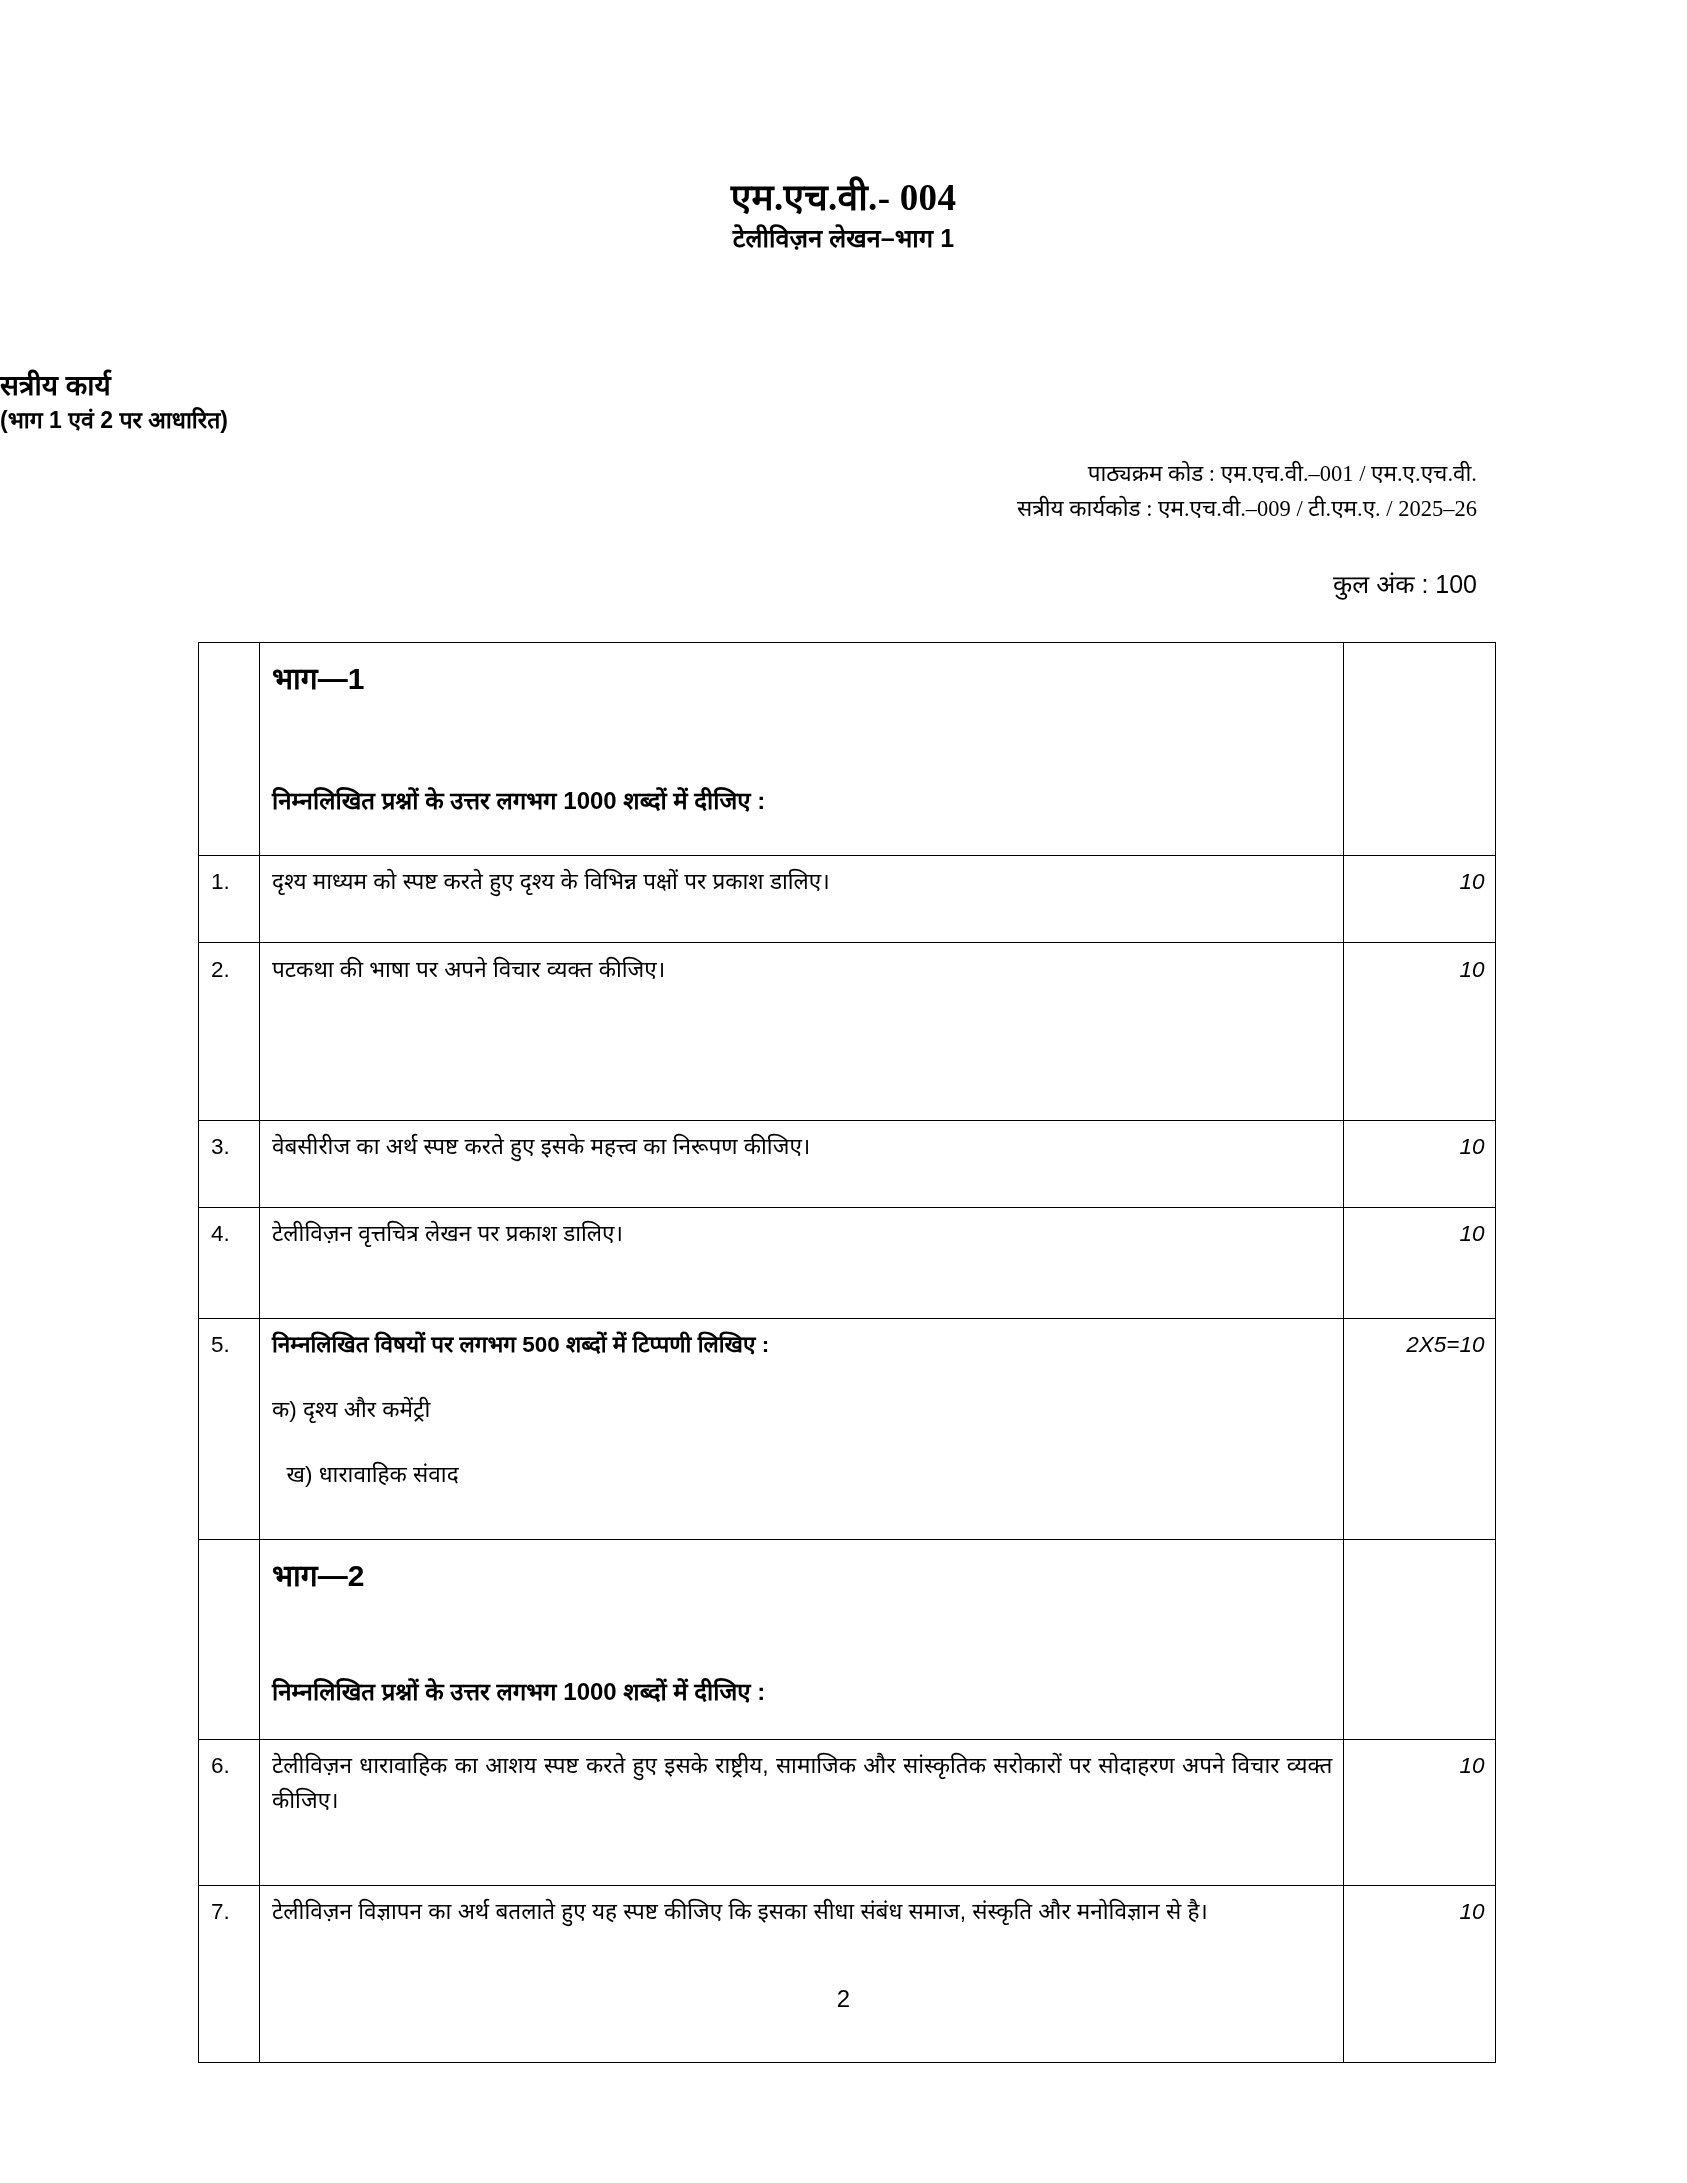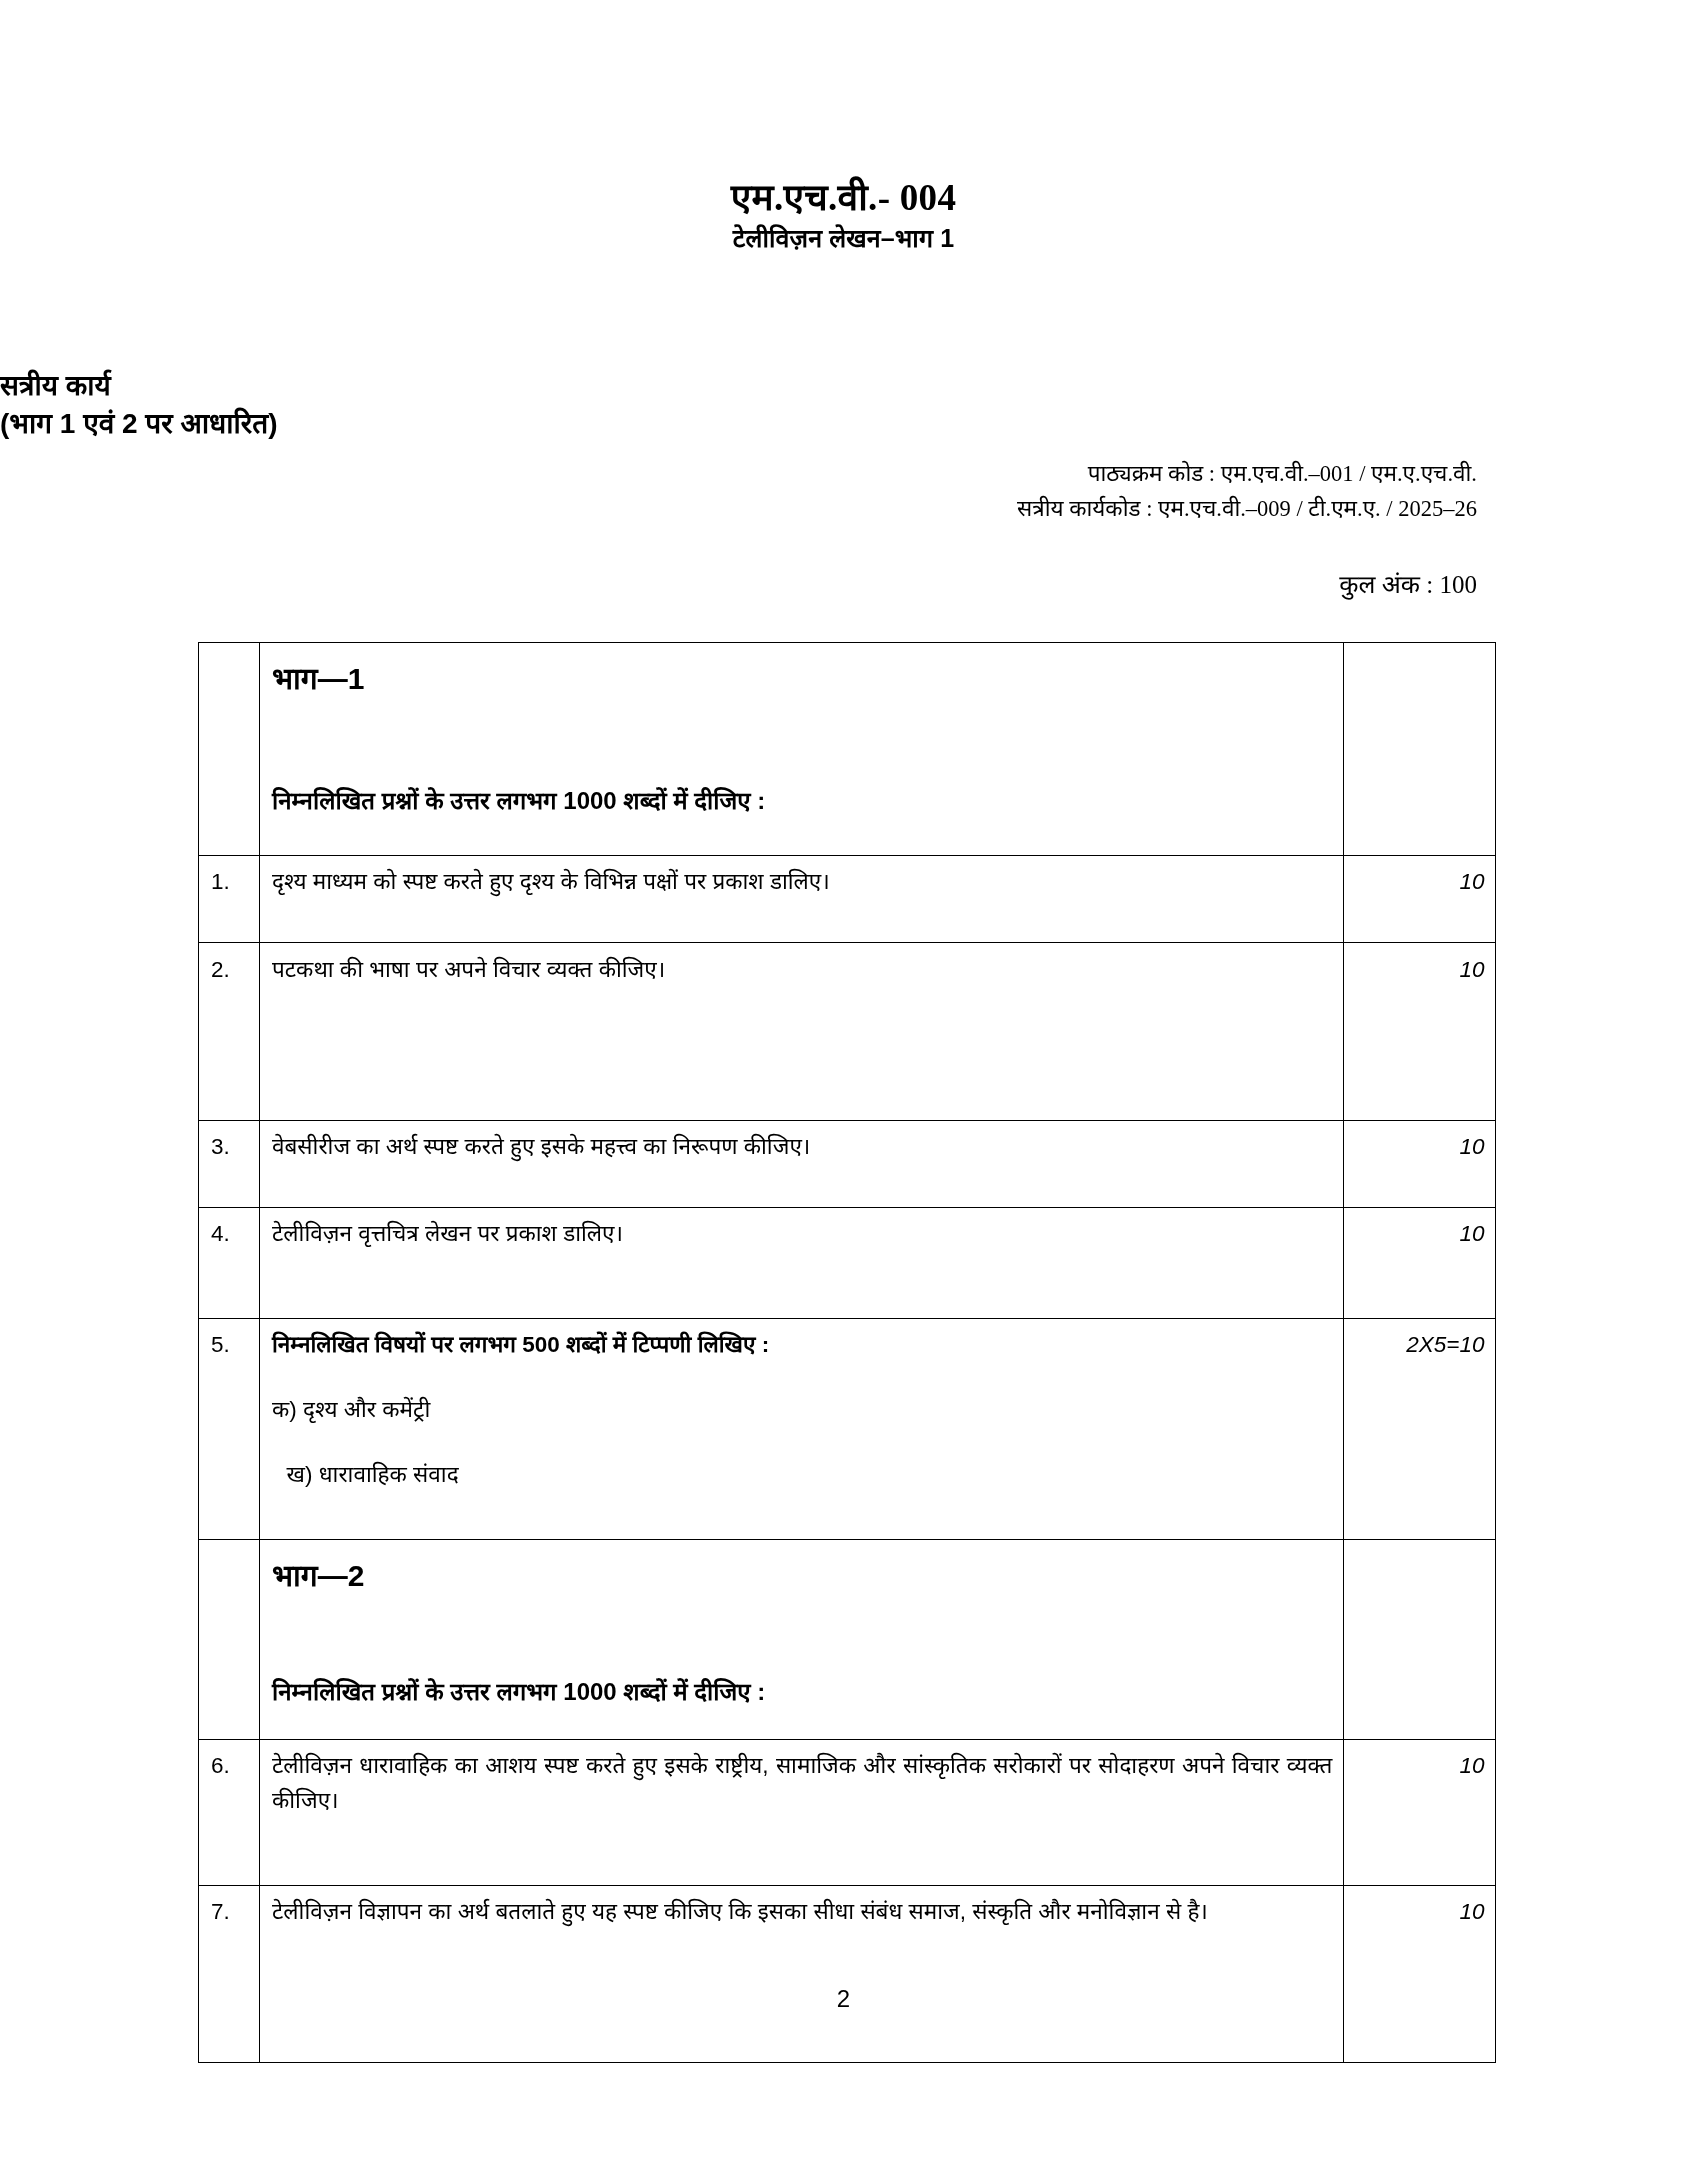--- a/index.html
+++ b/index.html
@@ -55,21 +55,21 @@
     width: 1687px;
     text-align: left;
   }
   .assignment-title {
     font-size: 28px;
     font-weight: 700;
     line-height: 1.35;
     margin: 0;
   }
   .assignment-sub {
-    font-size: 28px;
+    font-size: 23px;
     font-weight: 700;
     line-height: 1.35;
     margin: 0;
   }
 
   .codes {
     position: absolute;
     right: 210px;
     top: 457px;
     text-align: right;
@@ -77,21 +77,21 @@
     font-size: 22.5px;
     line-height: 1.55;
     white-space: nowrap;
   }
   .codes div { margin: 0; }
 
   .total-marks {
     position: absolute;
     right: 210px;
     top: 566px;
-    font-family: Liberation Serif, serif;
+    font-family: Liberation Sans, sans-serif;
     font-size: 25px;
     white-space: nowrap;
   }
 
   
   .qtable {
     position: absolute;
     left: 198px;
     top: 642px;
     width: 1297px;

